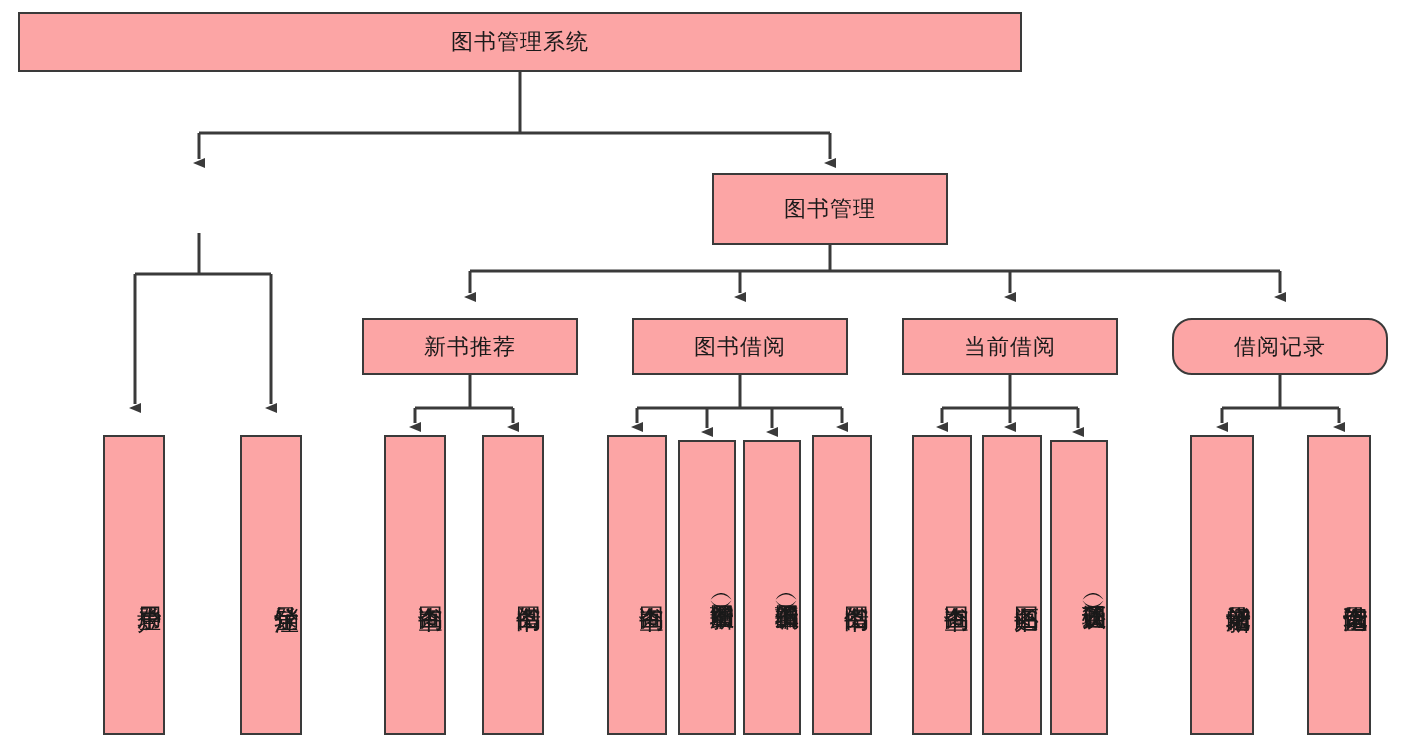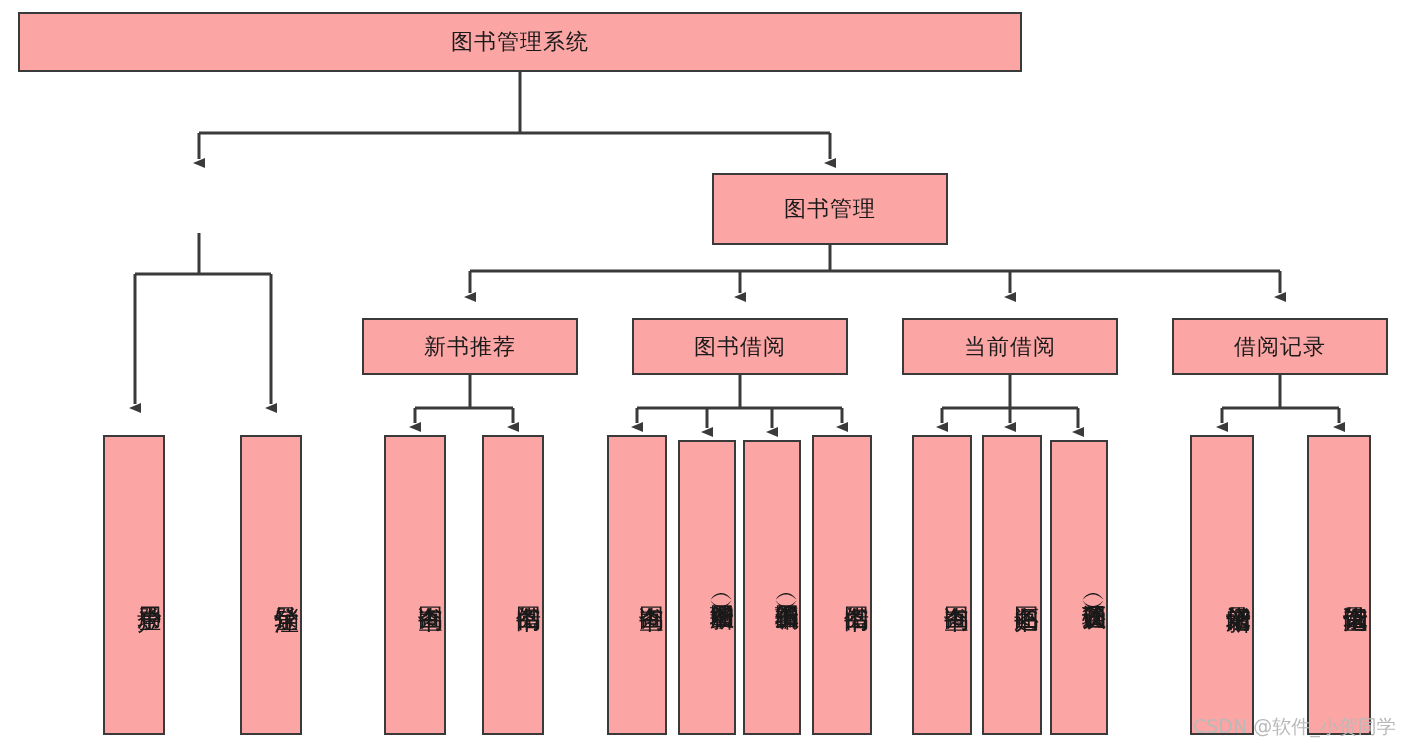--- a/index.html
+++ b/index.html
@@ -134,21 +134,21 @@
 
   <div class="node horiz" style="left:632px; top:318px; width:216px; height:57px;">
     <span>图书借阅</span>
   </div>
   <div class="node horiz" style="left:362px; top:318px; width:216px; height:57px;">
     <span>新书推荐</span>
   </div>
   <div class="node horiz" style="left:902px; top:318px; width:216px; height:57px;">
     <span>当前借阅</span>
   </div>
-  <div class="node horiz" style="left:1172px; top:318px; width:216px; height:57px;">
+  <div class="node horiz" style="left:1172px; top:318px; width:216px; height:57px;border-radius:20px;">
     <span>借阅记录</span>
   </div>
 
   <div class="node vert" style="left:103px; top:435px; width:62px; height:300px;">
     <span class="vlabel">用户登录</span>
   </div>
   <div class="node vert" style="left:240px; top:435px; width:62px; height:300px;">
     <span class="vlabel">注销登录</span>
   </div>
 
@@ -182,15 +182,14 @@
     <span class="vlabel">确认归还（管理员）</span>
   </div>
 
   <div class="node vert" style="left:1190px; top:435px; width:64px; height:300px;">
     <span class="vlabel">新增借阅记录</span>
   </div>
   <div class="node vert" style="left:1307px; top:435px; width:64px; height:300px;">
     <span class="vlabel">查询借阅记录</span>
   </div>
 
-  <div class="watermark" style="left:1193px; top:714px;">CSDN @软件_小贺同学</div>
 
 </div>
 
 </body></html>

